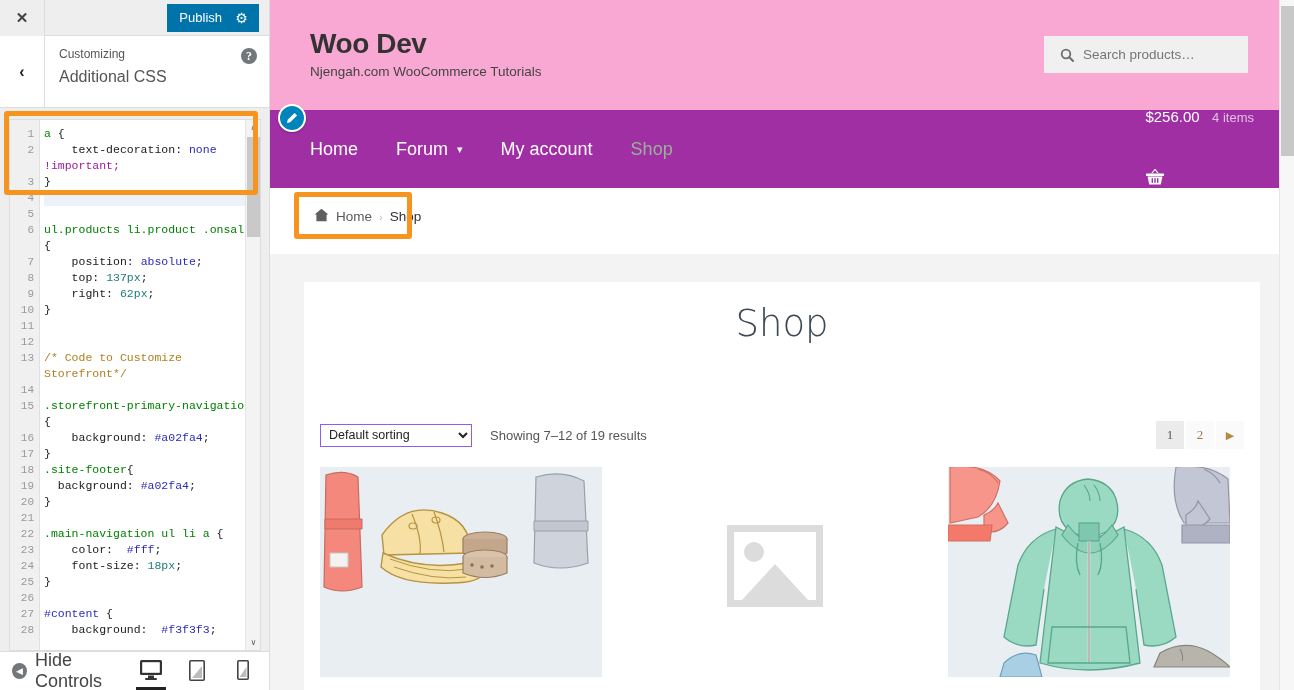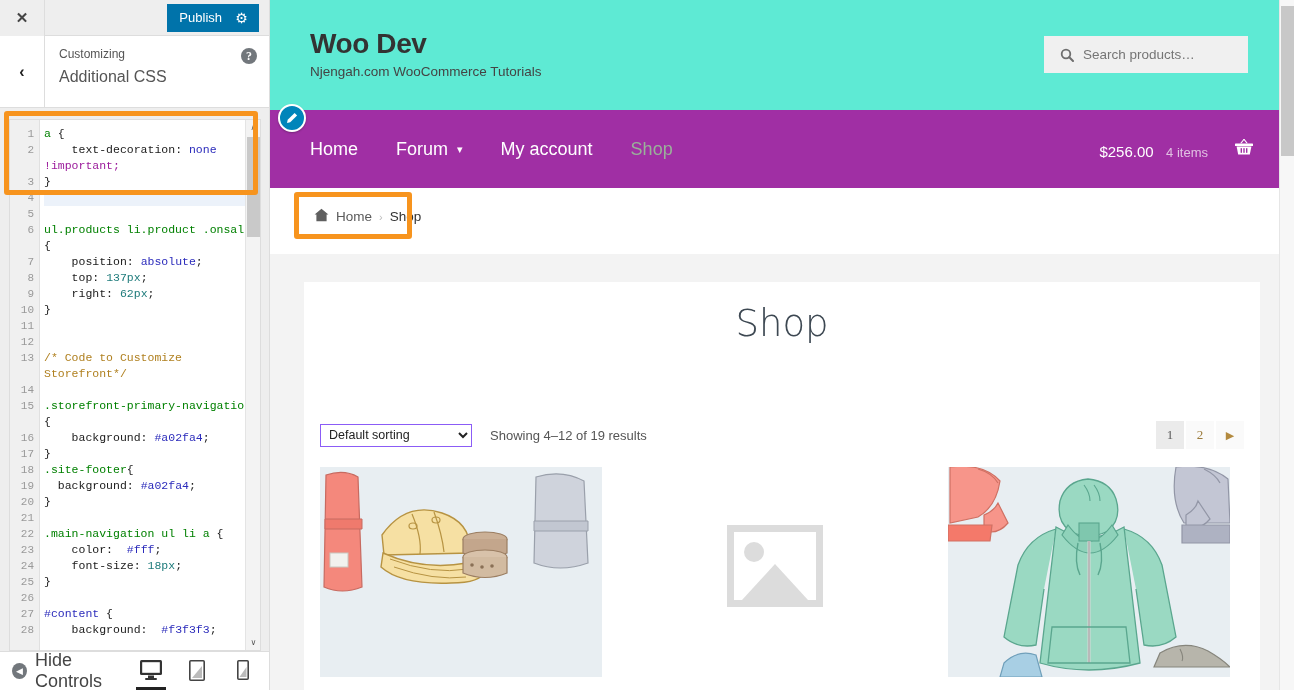--- a/index.html
+++ b/index.html
@@ -224,21 +224,21 @@
   
   #preview {
     position: absolute; left: 270px; top: 0;
     width: 1024px; height: 690px;
     background: #fff;
     overflow: hidden;
   }
 
   #site-header {
     height: 110px;
-    background: #5eead4;
+    background: #f9a8d4;
     position: relative;
     padding: 28px 0 0 40px;
   }
   #site-title {
     font-size: 28px; font-weight: 700; color: #333;
     letter-spacing: -0.4px;
     line-height: 32px;
   }
   #site-tagline {
     font-size: 13.5px; color: #444; margin-top: 4px;
@@ -280,22 +280,23 @@
   #nav-list { display: flex; align-items: center; gap: 38px; }
   .nav-item {
     color: #fff; font-size: 18px;
     display: flex; align-items: center; gap: 9px;
     cursor: pointer;
   }
   .nav-item.muted { color: #9ab09a; }
   .caret { font-size: 11px; }
   #cart-area {
     margin-left: auto;
-    display: flex; align-items: flex-end; gap: 26px;
+    display: flex; align-items: flex-start; gap: 42px;
     padding-right: 40px;
+    flex-direction: column;
   }
   #cart-amount { color: #fff; font-size: 15px; }
   #cart-count  { color: #e0c0e2; font-size: 13px; margin-left: 8px; }
   #cart-icon   { color: #fff; font-size: 19px; cursor: pointer; }
 
   #breadcrumb-strip {
     height: 66px;
     background: #fff;
     position: relative;
   }
@@ -597,21 +598,21 @@
       </div>
       <div id="hl-crumb"></div>
     </div>
 
     <div id="content-area">
       <div id="shop-card">
         <div id="shop-title">Shop</div>
 
         <div id="shop-toolbar">
           <select id="sort-select"><option>Default sorting</option><option>Sort by popularity</option><option>Sort by average rating</option><option>Sort by latest</option><option>Sort by price: low to high</option><option>Sort by price: high to low</option></select>
-          <span id="result-count">Showing 4–12 of 19 results</span>
+          <span id="result-count">Showing 7–12 of 19 results</span>
           <div id="pagination">
               <div class="page-num current">1</div>
               <div class="page-num">2</div>
               <div class="page-num page-next">▶</div>
             </div>
         </div>
 
         <div id="product-grid">
 
           <div class="product-thumb">

